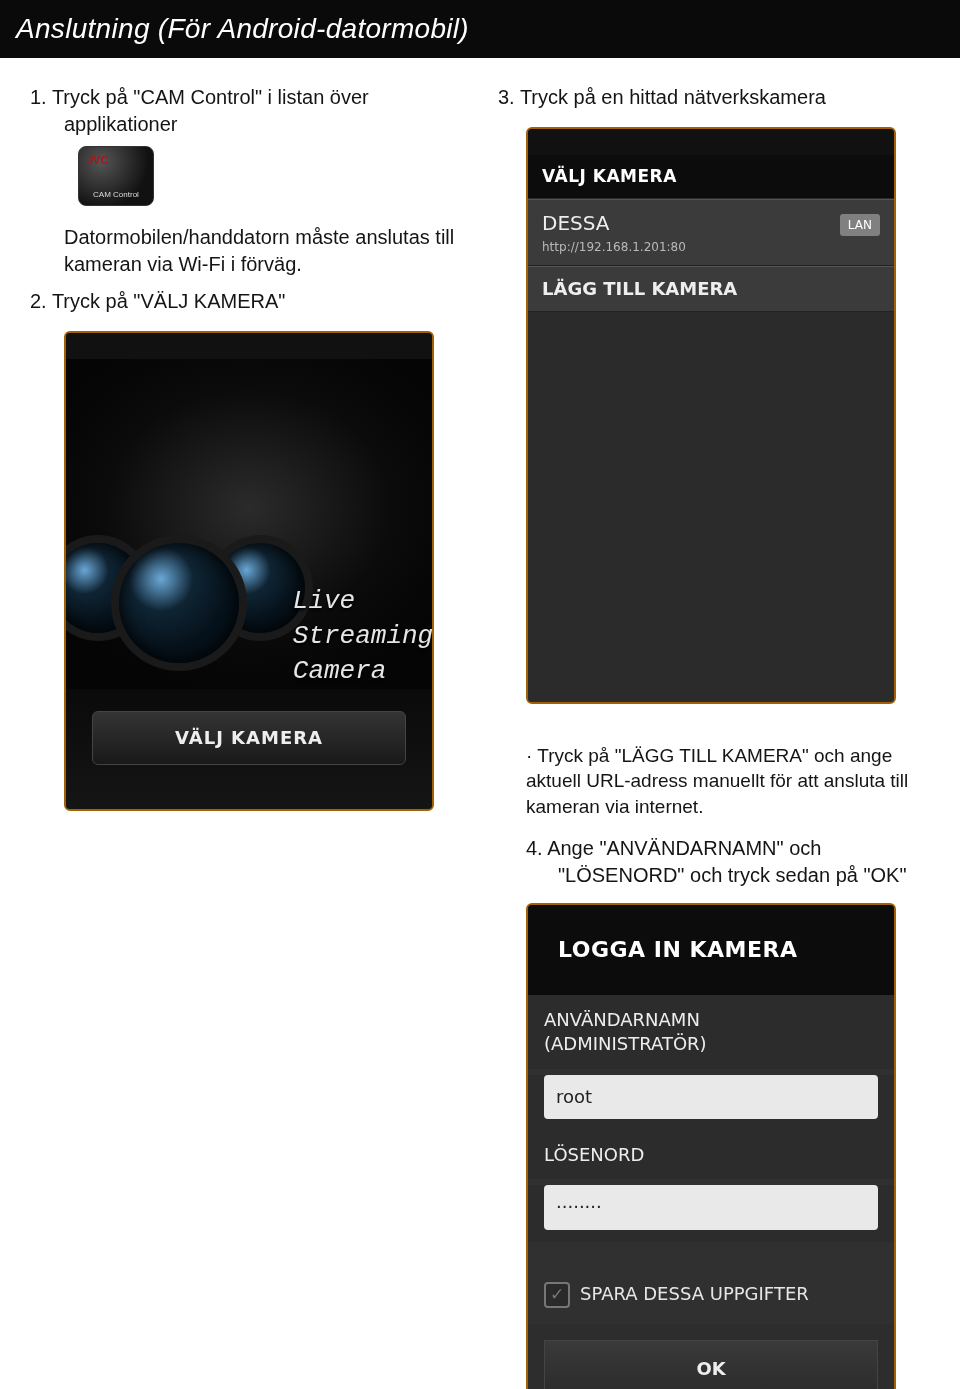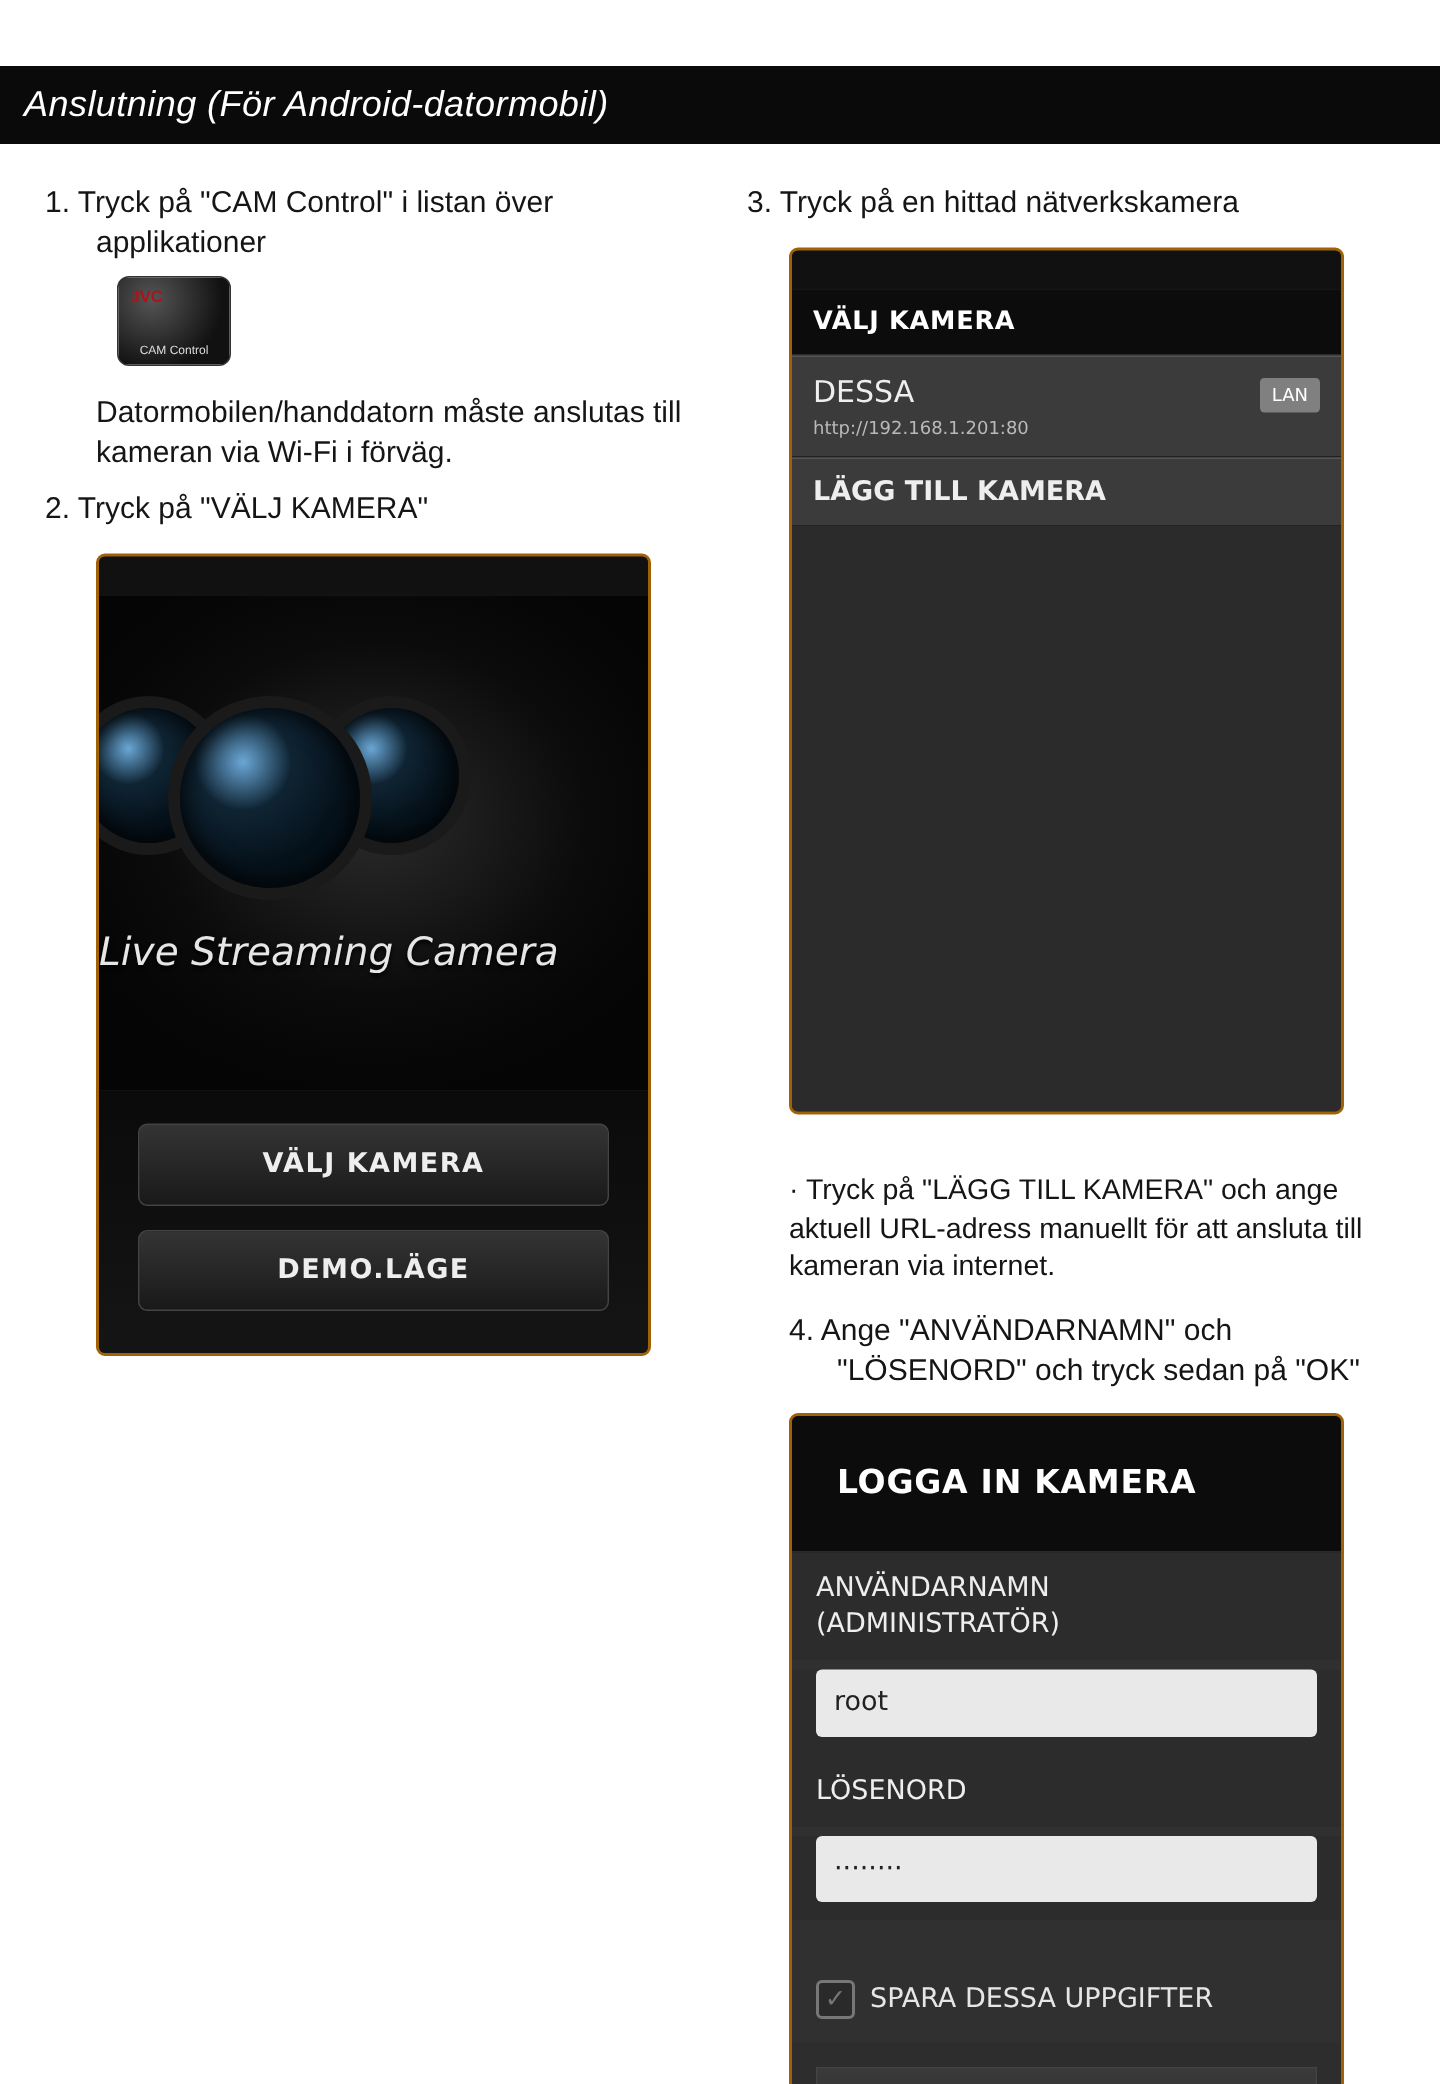--- a/index.html
+++ b/index.html
@@ -29,24 +29,23 @@
     font-family:Arial,Helvetica,sans-serif;
     font-size:18px;
     line-height:1.35;
     width:960px;
   }
   .page{padding-bottom:40px;}
   .bar{
     background:var(--hdr-bg);
     color:var(--hdr-fg);
     padding:10px 16px;
-    font-size:24px;
+    font-size:28px;
     font-style:italic;
     letter-spacing:.3px;
-    margin-top:44px;
   }
   .cols{
     display:flex;
     gap:36px;
     padding:16px 30px 0 30px;
   }
   .col{width:50%;}
   .step{font-size:20px;margin:10px 0 6px 0;}
   .indent{margin-left:34px;}
   
@@ -88,22 +87,22 @@
   .row .lan{
     float:right;background:var(--lan-bg);color:#fff;
     font-size:12px;padding:3px 8px;border-radius:3px;margin-top:4px;
   }
   .emptyarea{height:390px;background:#2b2b2b;}
   
   .phone-tall{margin-left:34px;}
   .hero{
     height:330px;
     background:radial-gradient(60% 55% at 50% 45%,#2b2b2b 0%,#0b0b0b 65%,#050505 100%);
-    display:flex;flex-direction:column;align-items:flex-start;justify-content:center;
-    position:relative;color:#e6e6e6;
+    display:flex;flex-direction:row;align-items:flex-end;justify-content:center;
+    position:relative;color:#e6e6e6;font-family:Liberation Mono, monospace;
   }
   .lenses{display:flex;gap:-10px;margin-bottom:26px;}
   .lens{
     width:90px;height:90px;border-radius:50%;
     background:radial-gradient(circle at 35% 30%,#6aa7d6 0%,#0f2433 28%,#06121b 60%,#020a10 100%);
     box-shadow:0 0 0 8px #1a1a1a, inset 0 0 18px #000;
     margin:0 -12px;
   }
   .lens.center{width:120px;height:120px;z-index:1;}
   .hero-title{font-size:26px;font-style:italic;text-shadow:0 2px 3px #000;}
@@ -165,21 +164,20 @@
         <div class="hero">
           <div class="lenses">
             <div class="lens"></div>
             <div class="lens center"></div>
             <div class="lens"></div>
           </div>
           <div class="hero-title">Live Streaming Camera</div>
         </div>
         <div class="big-btns">
           <div class="bigbtn">VÄLJ KAMERA</div>
-          <div class="bigbtn" style="margin-bottom:0">DEMO.LÄGE</div>
         </div>
       </div>
     </div>
 
     <div class="col">
       <div class="step" style="text-indent:-32px;margin-left:32px;">3. Tryck på en hittad nätverkskamera</div>
 
       <div class="shot-border phone" style="margin-left:28px;">
         <div class="statusbar"></div>
         <div class="title-row">VÄLJ KAMERA</div>

